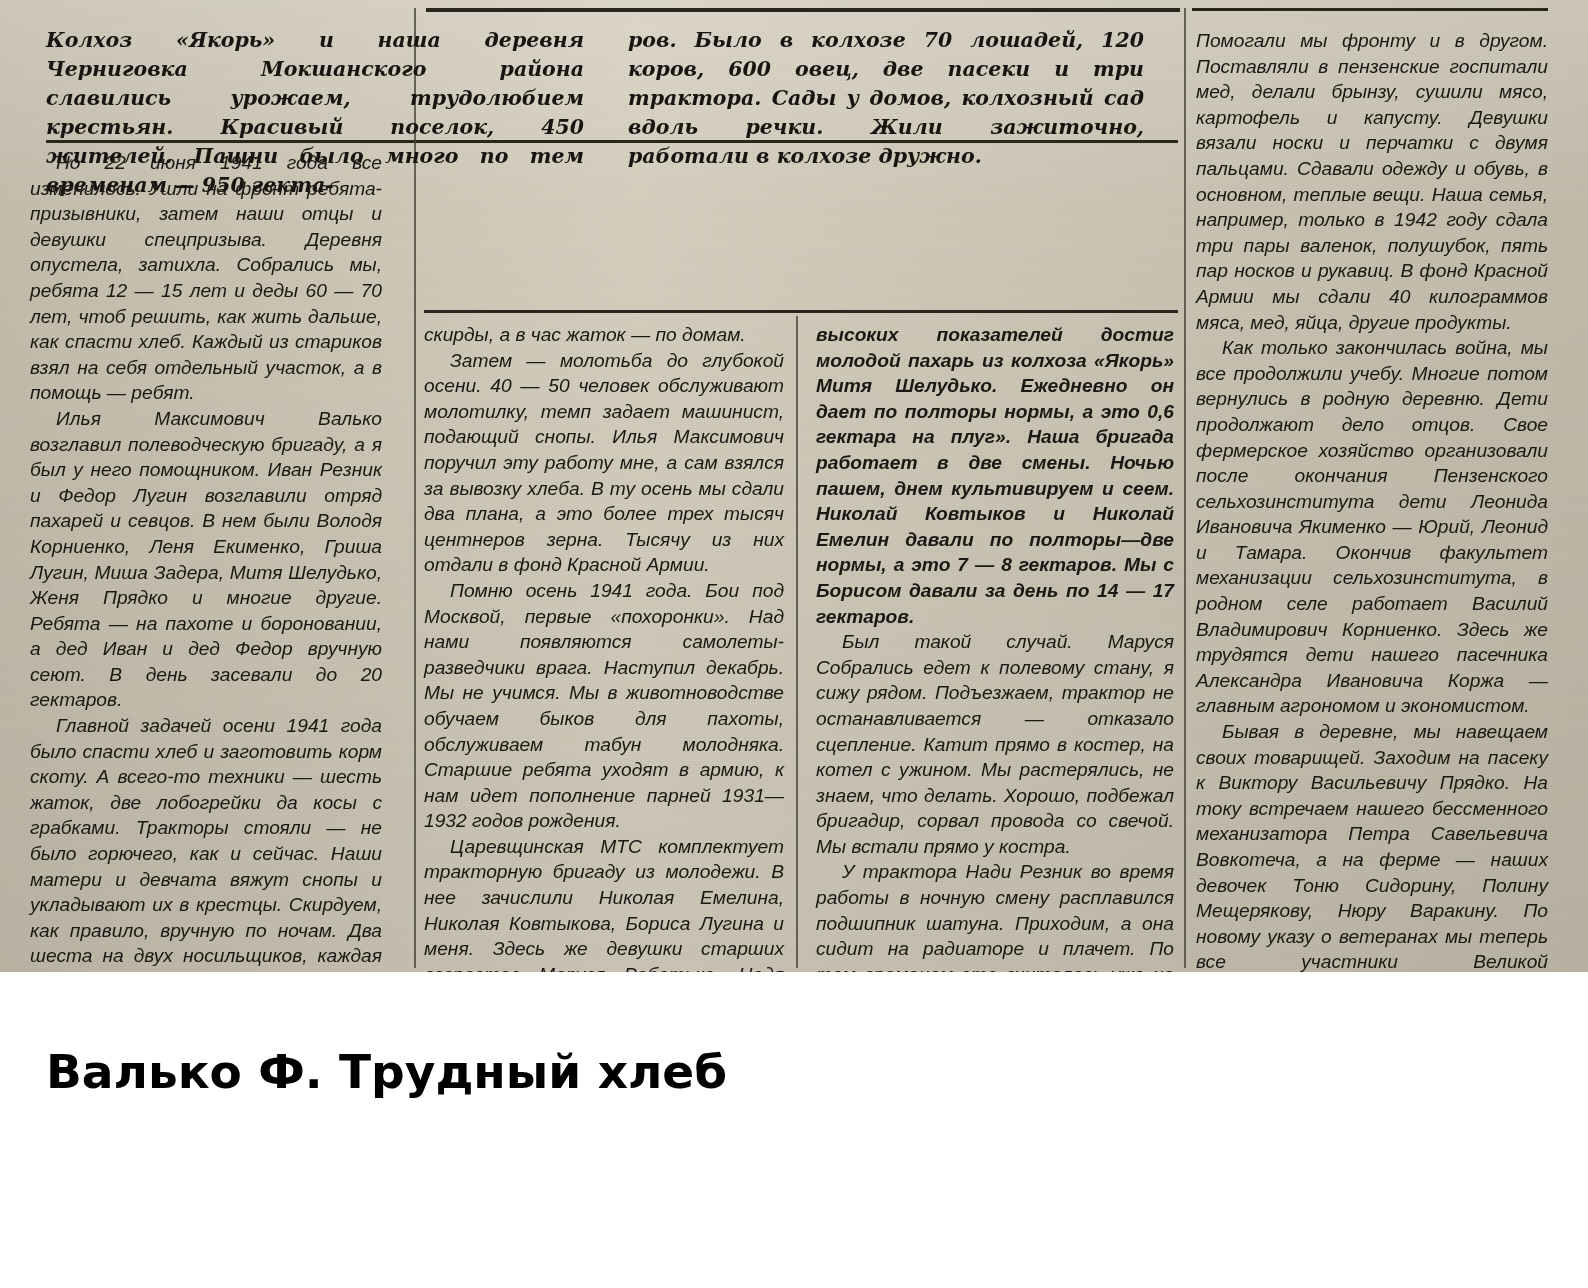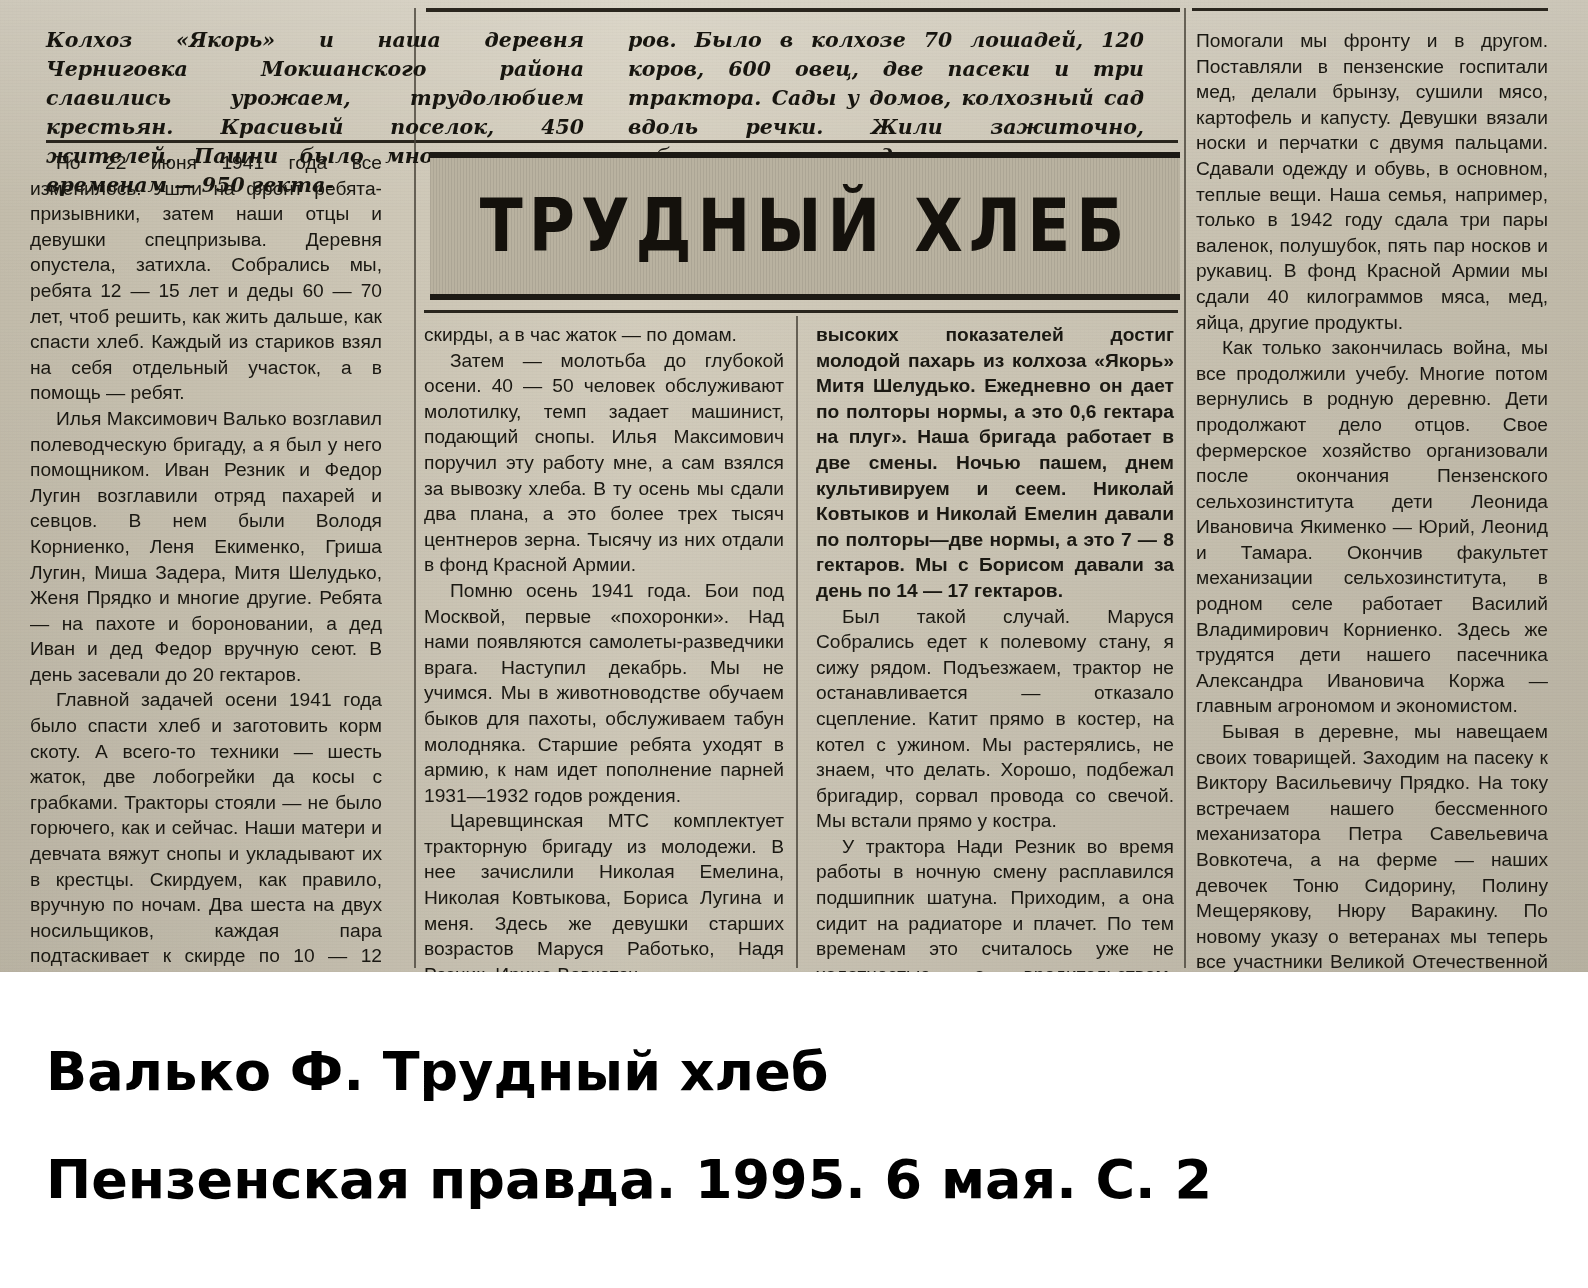--- a/index.html
+++ b/index.html
@@ -109,21 +109,21 @@
   
   .bodycol {
     position: absolute;
     font-family: "Liberation Sans", sans-serif;
     font-size: 19.2px;
     line-height: 25.6px;
     color: #1a1812;
     text-align: justify;
     box-sizing: border-box;
   }
-  .bodycol p { margin: 0; text-indent: 26px; }
+  .bodycol p { margin: 0; text-indent: 26px; font-style: italic; }
   .bodycol p + p { margin-top: 0; }
   .bold { font-weight: bold; }
 
   #col1 { left: 30px; top: 150px; width: 352px; }
   #col2 { left: 424px; top: 322px; width: 360px; }
   #col3 { left: 806px; top: 322px; width: 358px; margin-left: 10px; }
   #col4 { left: 1196px; top: 28px; width: 352px; }
 
   
   #caption {
@@ -132,21 +132,21 @@
     top: 972px;
     width: 1588px;
     height: 316px;
     background: #ffffff;
     padding: 46px 0 0 46px;
     box-sizing: border-box;
   }
   .cap-line {
     font-family: "DejaVu Sans", sans-serif;
     font-weight: bold;
-    font-size: 54px;
+    font-size: 47px;
     line-height: 108px;
     color: #000000;
     white-space: nowrap;
   }
 </style>
 </head>
 <body>
 
 <div id="page">
 
@@ -161,23 +161,20 @@
     <div class="vrule" style="left:414px; top:8px; height:960px;"></div>
     <div class="vrule" style="left:796px; top:316px; height:652px;"></div>
     <div class="vrule" style="left:1184px; top:8px; height:960px;"></div>
 
     <div class="lead">
       <div class="lead-col c1">Колхоз «Якорь» и наша деревня Черниговка Мокшанского района славились урожаем, трудолюбием крестьян. Красивый поселок, 450 жителей. Пашни было много по тем временам — 950 гекта-</div>
       <div class="lead-col c2">ров. Было в колхозе 70 лошадей, 120 коров, 600 овец, две пасеки и три трактора. Сады у домов, колхозный сад вдоль речки. Жили зажиточно, работали в колхозе дружно.</div>
       <div class="lead-col c3"></div>
     </div>
 
-    <div id="headline-block">
-      <div id="headline-text">ТРУДНЫЙ ХЛЕБ</div>
-    </div>
 
     <div id="col1" class="bodycol">
       <p>Но 22 июня 1941 года все изменилось. Ушли на фронт ребята-призывники, затем наши отцы и девушки спецпризыва. Деревня опустела, затихла. Собрались мы, ребята 12 — 15 лет и деды 60 — 70 лет, чтоб решить, как жить дальше, как спасти хлеб. Каждый из стариков взял на себя отдельный участок, а в помощь — ребят.</p>
       <p>Илья Максимович Валько возглавил полеводческую бригаду, а я был у него помощником. Иван Резник и Федор Лугин возглавили отряд пахарей и севцов. В нем были Володя Корниенко, Леня Екименко, Гриша Лугин, Миша Задера, Митя Шелудько, Женя Прядко и многие другие. Ребята — на пахоте и бороновании, а дед Иван и дед Федор вручную сеют. В день засевали до 20 гектаров.</p>
       <p>Главной задачей осени 1941 года было спасти хлеб и заготовить корм скоту. А всего-то техники — шесть жаток, две лобогрейки да косы с грабками. Тракторы стояли — не было горючего, как и сейчас. Наши матери и девчата вяжут снопы и укладывают их в крестцы. Скирдуем, как правило, вручную по ночам. Два шеста на двух носильщиков, каждая пара подтаскивает к скирде по 10 — 12 снопов. Кругом шум, смех, песни о войне. Кого-то завалили снопами, кого-то снопами сбили с ног. Гармонист на скирде играет нашу деревенскую «Семеновну», частушки и украинские напевы. Укладываем снопы в</p>
     </div>
 
     <div id="col2" class="bodycol">
       <p style="text-indent:0">скирды, а в час жаток — по домам.</p>
       <p>Затем — молотьба до глубокой осени. 40 — 50 человек обслуживают молотилку, темп задает машинист, подающий снопы. Илья Максимович поручил эту работу мне, а сам взялся за вывозку хлеба. В ту осень мы сдали два плана, а это более трех тысяч центнеров зерна. Тысячу из них отдали в фонд Красной Армии.</p>
@@ -195,16 +192,15 @@
     <div id="col4" class="bodycol">
       <p style="text-indent:0">Помогали мы фронту и в другом. Поставляли в пензенские госпитали мед, делали брынзу, сушили мясо, картофель и капусту. Девушки вязали носки и перчатки с двумя пальцами. Сдавали одежду и обувь, в основном, теплые вещи. Наша семья, например, только в 1942 году сдала три пары валенок, полушубок, пять пар носков и рукавиц. В фонд Красной Армии мы сдали 40 килограммов мяса, мед, яйца, другие продукты.</p>
       <p>Как только закончилась война, мы все продолжили учебу. Многие потом вернулись в родную деревню. Дети продолжают дело отцов. Свое фермерское хозяйство организовали после окончания Пензенского сельхозинститута дети Леонида Ивановича Якименко — Юрий, Леонид и Тамара. Окончив факультет механизации сельхозинститута, в родном селе работает Василий Владимирович Корниенко. Здесь же трудятся дети нашего пасечника Александра Ивановича Коржа — главным агрономом и экономистом.</p>
       <p>Бывая в деревне, мы навещаем своих товарищей. Заходим на пасеку к Виктору Васильевичу Прядко. На току встречаем нашего бессменного механизатора Петра Савельевича Вовкотеча, а на ферме — наших девочек Тоню Сидорину, Полину Мещерякову, Нюру Варакину. По новому указу о ветеранах мы теперь все участники Великой Отечественной войны. Честь вам и слава! Пусть год Великой Победы подарит вам много радости и счастья! Здоровья вам!</p>
 
     </div>
   </div>
 
   <div id="caption">
     <div class="cap-line">Валько Ф. Трудный хлеб</div>
-    <div class="cap-line">Пензенская правда. 1995. 6 мая. С. 2</div>
   </div>
 
 </div>
 
 </body></html>

